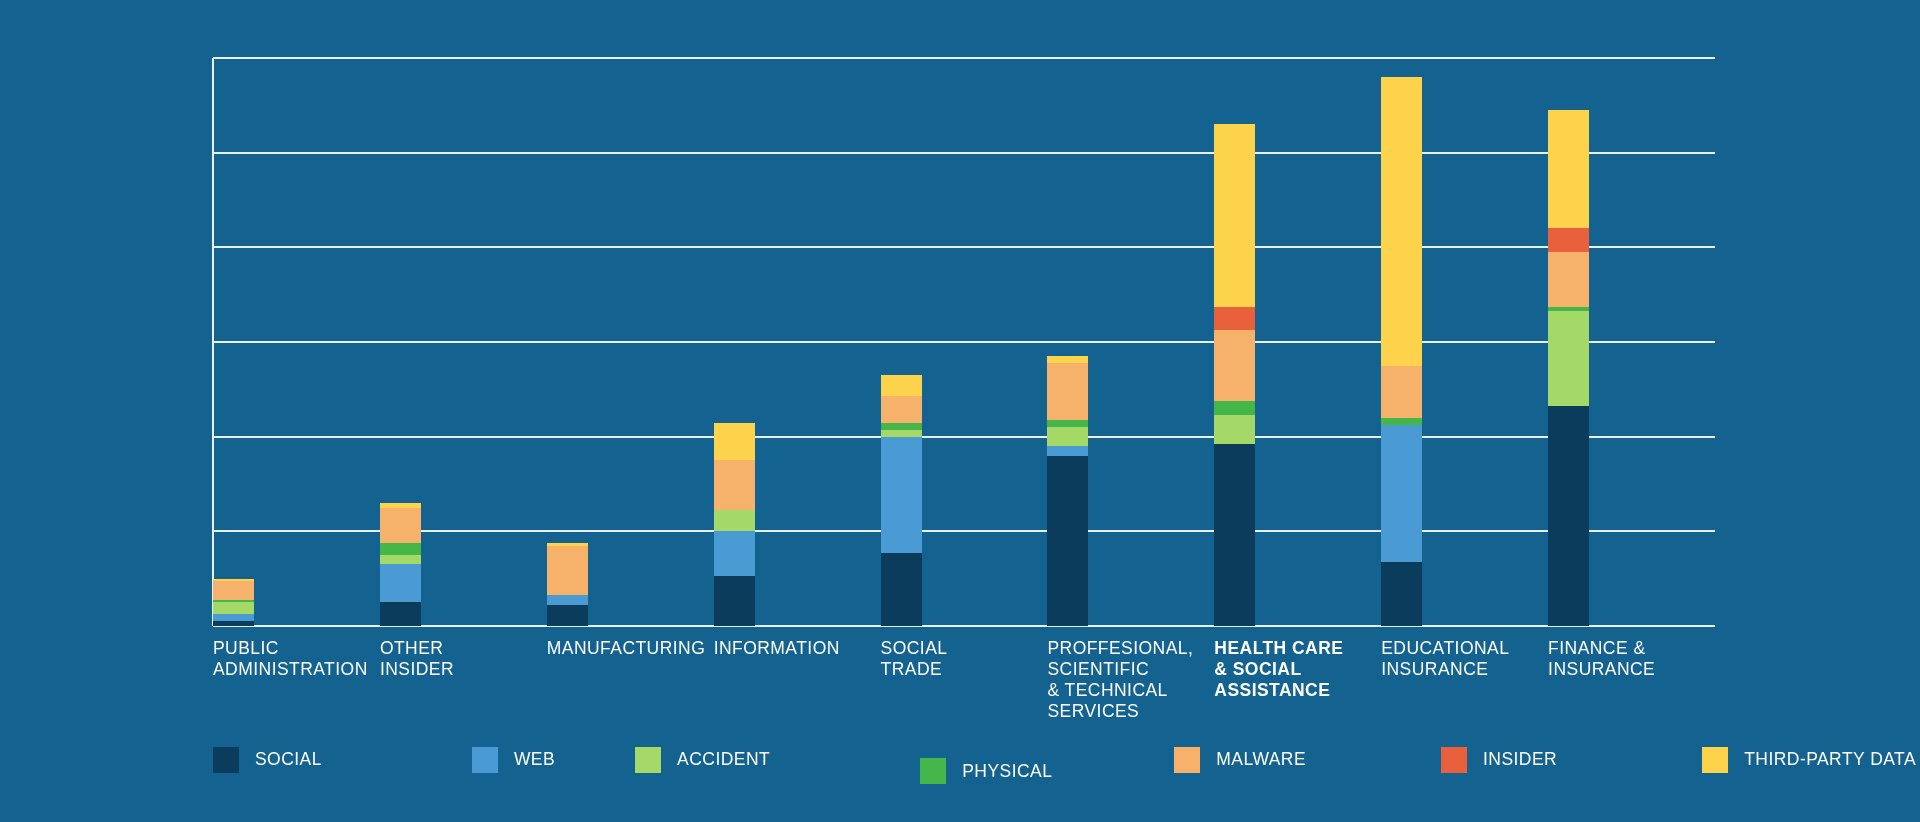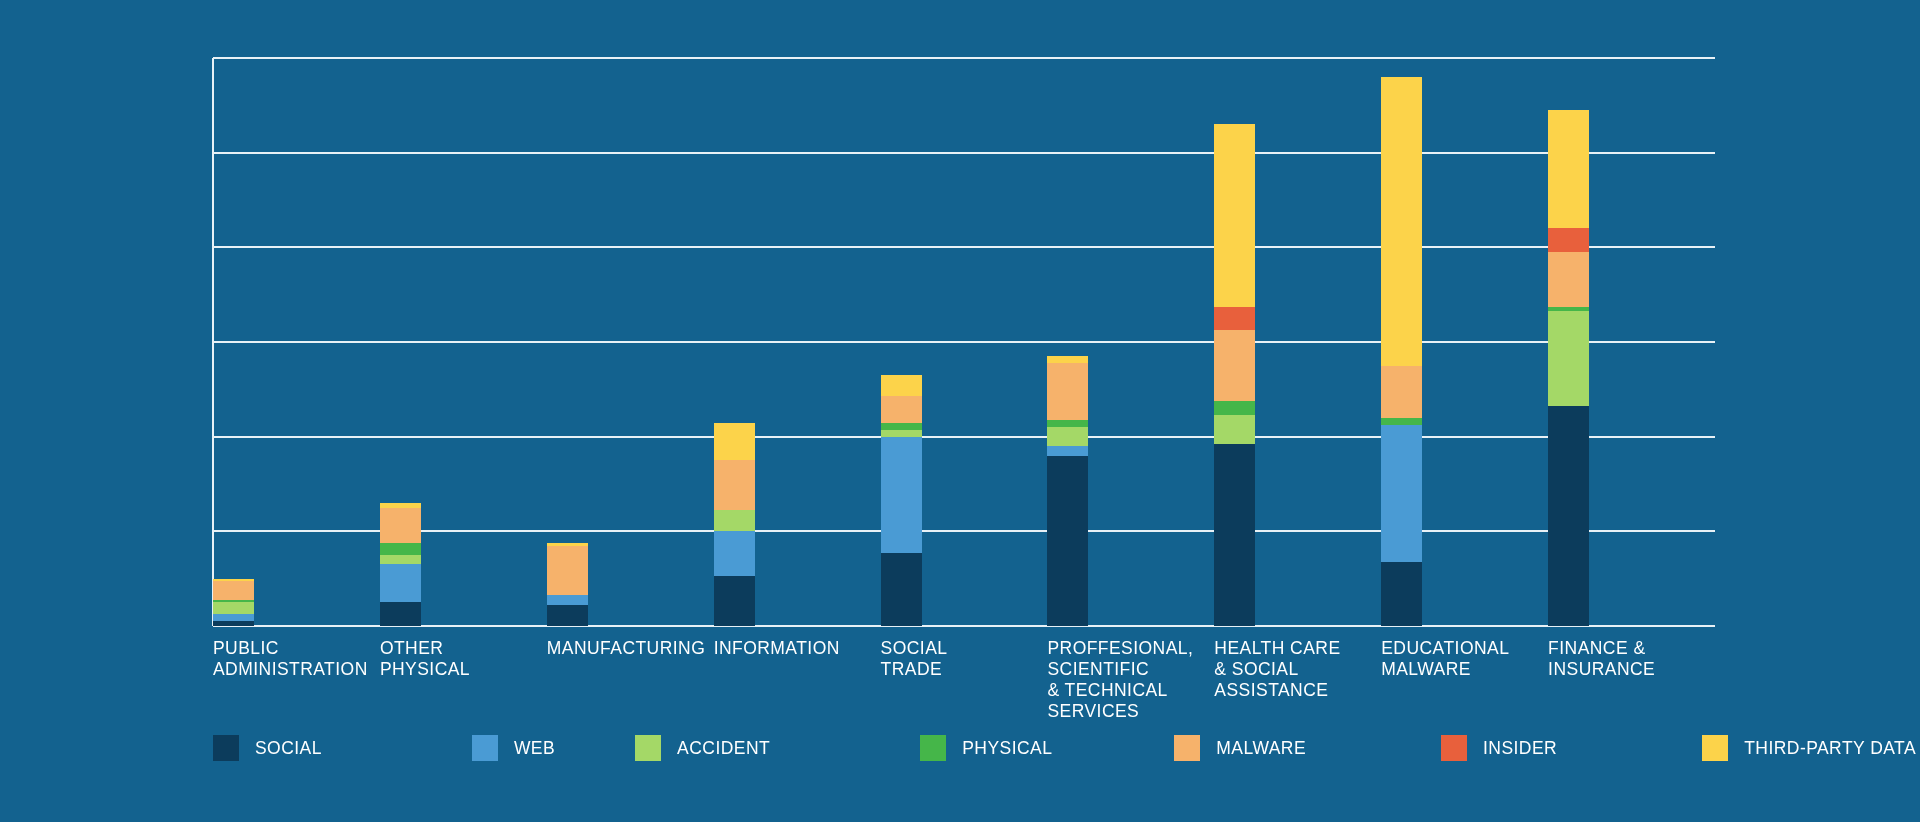--- a/index.html
+++ b/index.html
@@ -186,52 +186,52 @@
             <div class="seg" style="height: 118.333px; background: rgb(252, 211, 74);"></div>
           </div>
         </div>
       </div>
   </div>
 
   <div id="catlabels">
       <div class="cat-label" style="left: 213px;">PUBLIC
 ADMINISTRATION</div>
       <div class="cat-label" style="left: 379.889px;">OTHER
-PHYSICAL</div>
+INSIDER</div>
       <div class="cat-label" style="left: 546.778px;">MANUFACTURING</div>
       <div class="cat-label" style="left: 713.667px;">INFORMATION</div>
       <div class="cat-label" style="left: 880.556px;">SOCIAL
 TRADE</div>
       <div class="cat-label" style="left: 1047.44px;">PROFFESIONAL,
 SCIENTIFIC
 &amp; TECHNICAL
 SERVICES</div>
-      <div class="cat-label" style="left: 1214.33px;">HEALTH CARE
+      <div class="cat-label" style="left: 1214.33px; font-weight: bold;">HEALTH CARE
 &amp; SOCIAL
 ASSISTANCE</div>
       <div class="cat-label" style="left: 1381.22px;">EDUCATIONAL
-MALWARE</div>
+INSURANCE</div>
       <div class="cat-label" style="left: 1548.11px;">FINANCE &amp;
 INSURANCE</div>
     </div>
 
   <div id="legend">
       <div class="legend-item" style="margin-left: 0px;">
         <span class="legend-swatch" style="background: rgb(12, 60, 92);"></span>
         <span class="legend-label">SOCIAL</span>
       </div>
       <div class="legend-item" style="margin-left: 150px;">
         <span class="legend-swatch" style="background: rgb(74, 155, 212);"></span>
         <span class="legend-label">WEB</span>
       </div>
       <div class="legend-item" style="margin-left: 80px;">
         <span class="legend-swatch" style="background: rgb(164, 216, 103);"></span>
         <span class="legend-label">ACCIDENT</span>
       </div>
-      <div class="legend-item" style="margin-left: 150px;">
+      <div class="legend-item" style="margin-left: 150px; margin-top: 23px;">
         <span class="legend-swatch" style="background: rgb(69, 182, 73);"></span>
         <span class="legend-label">PHYSICAL</span>
       </div>
       <div class="legend-item" style="margin-left: 122px;">
         <span class="legend-swatch" style="background: rgb(246, 178, 107);"></span>
         <span class="legend-label">MALWARE</span>
       </div>
       <div class="legend-item" style="margin-left: 135px;">
         <span class="legend-swatch" style="background: rgb(232, 96, 60);"></span>
         <span class="legend-label">INSIDER</span>

